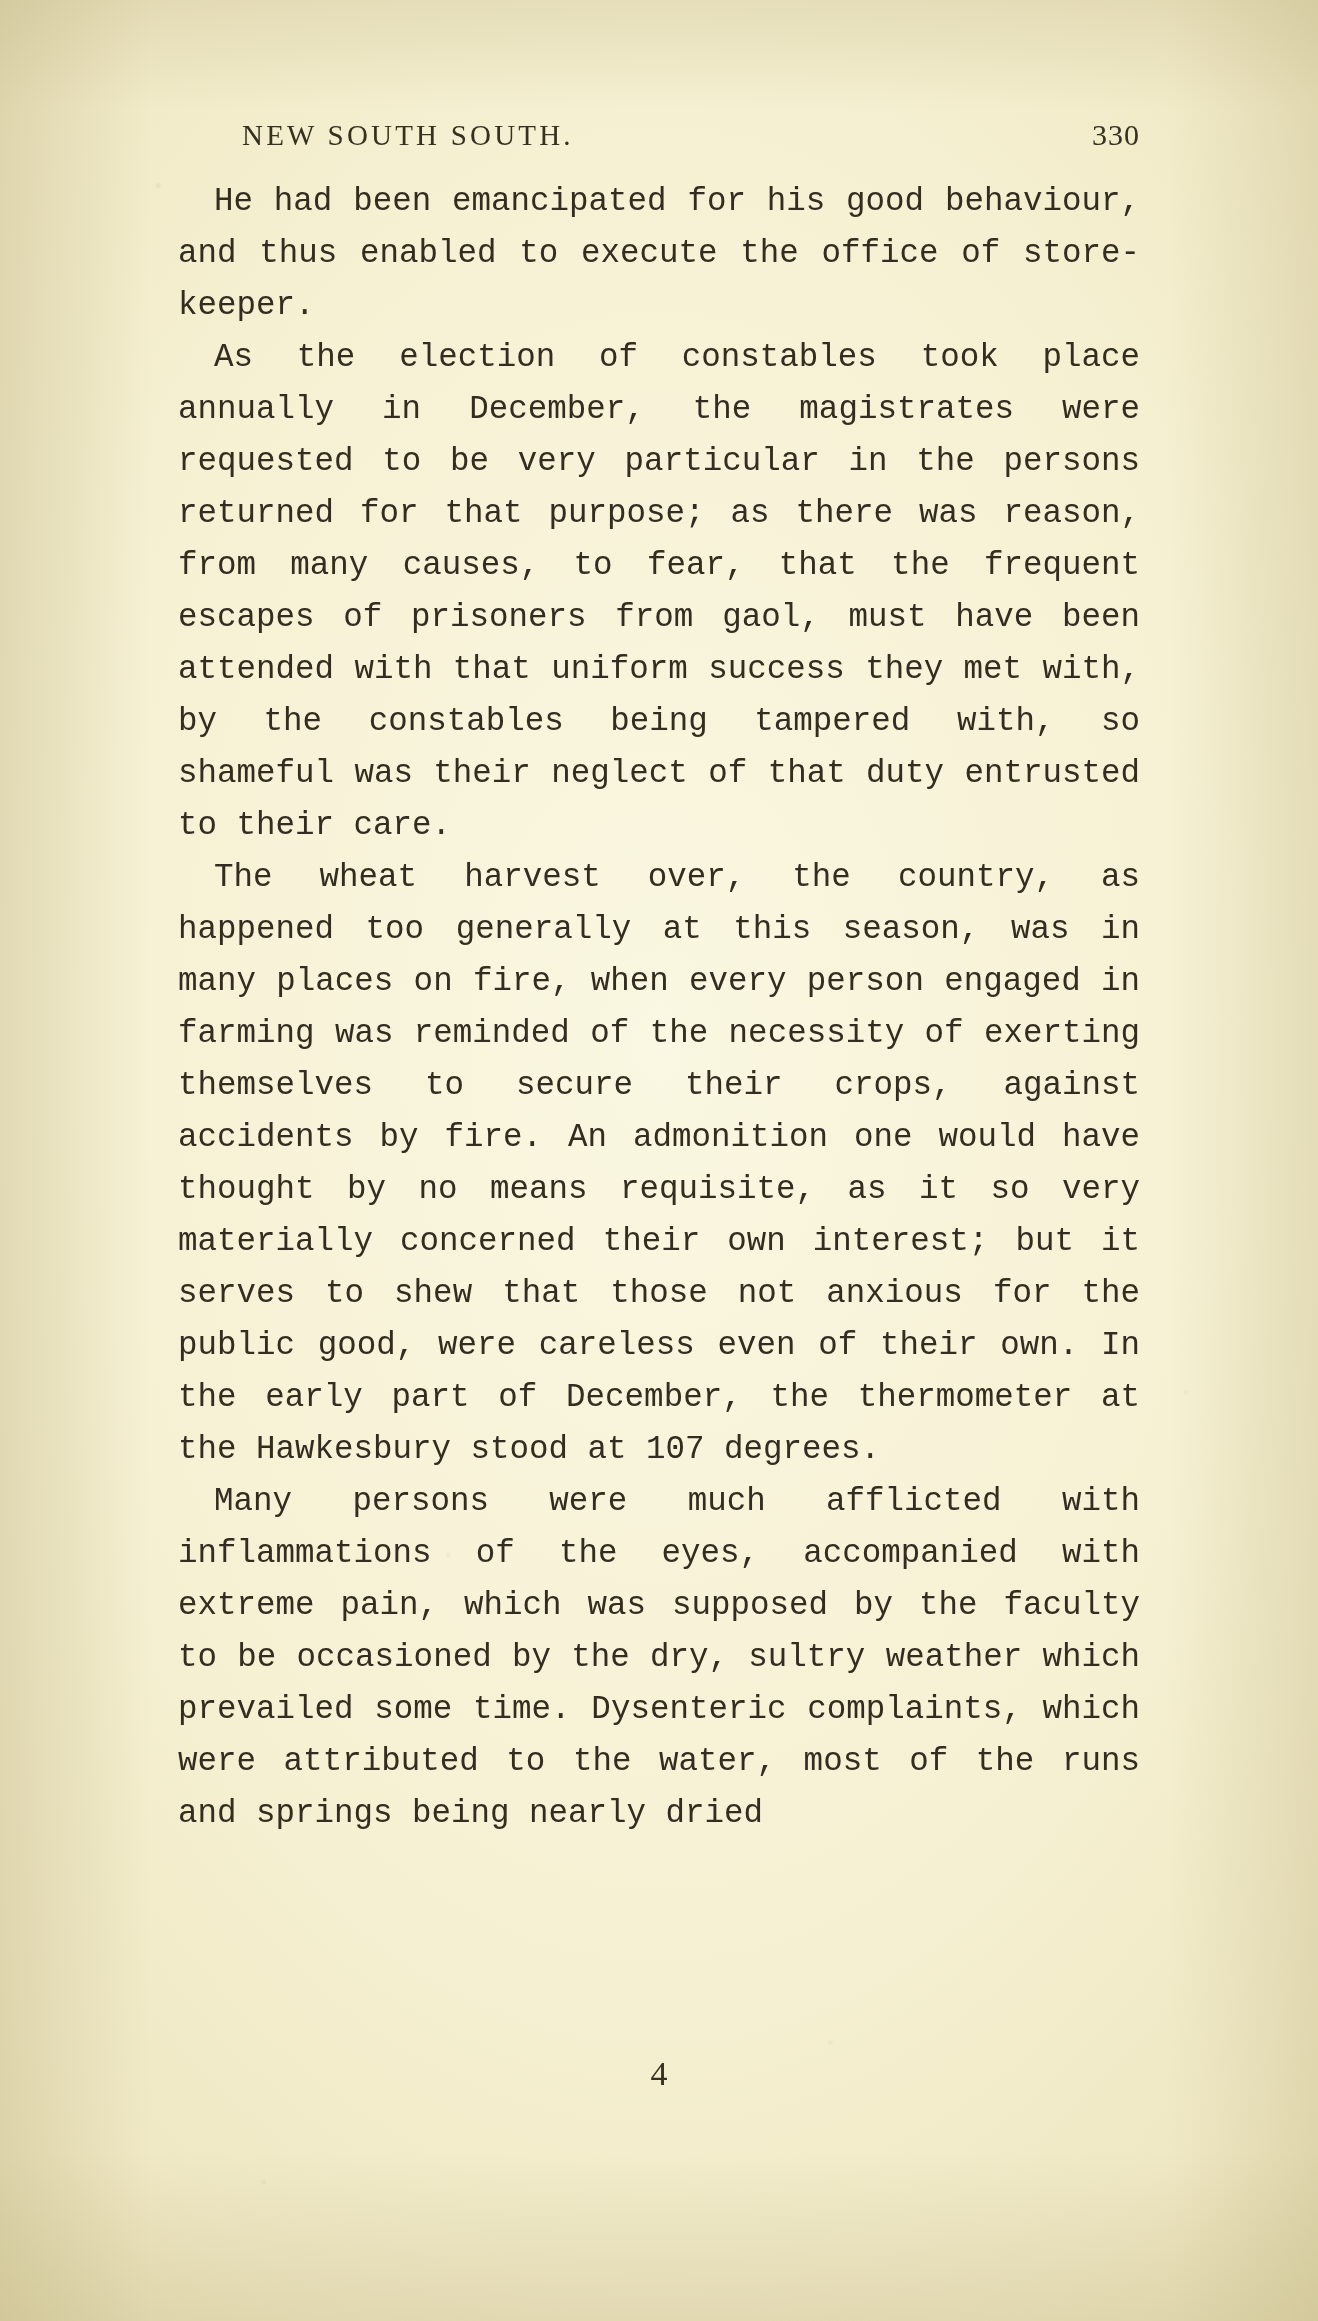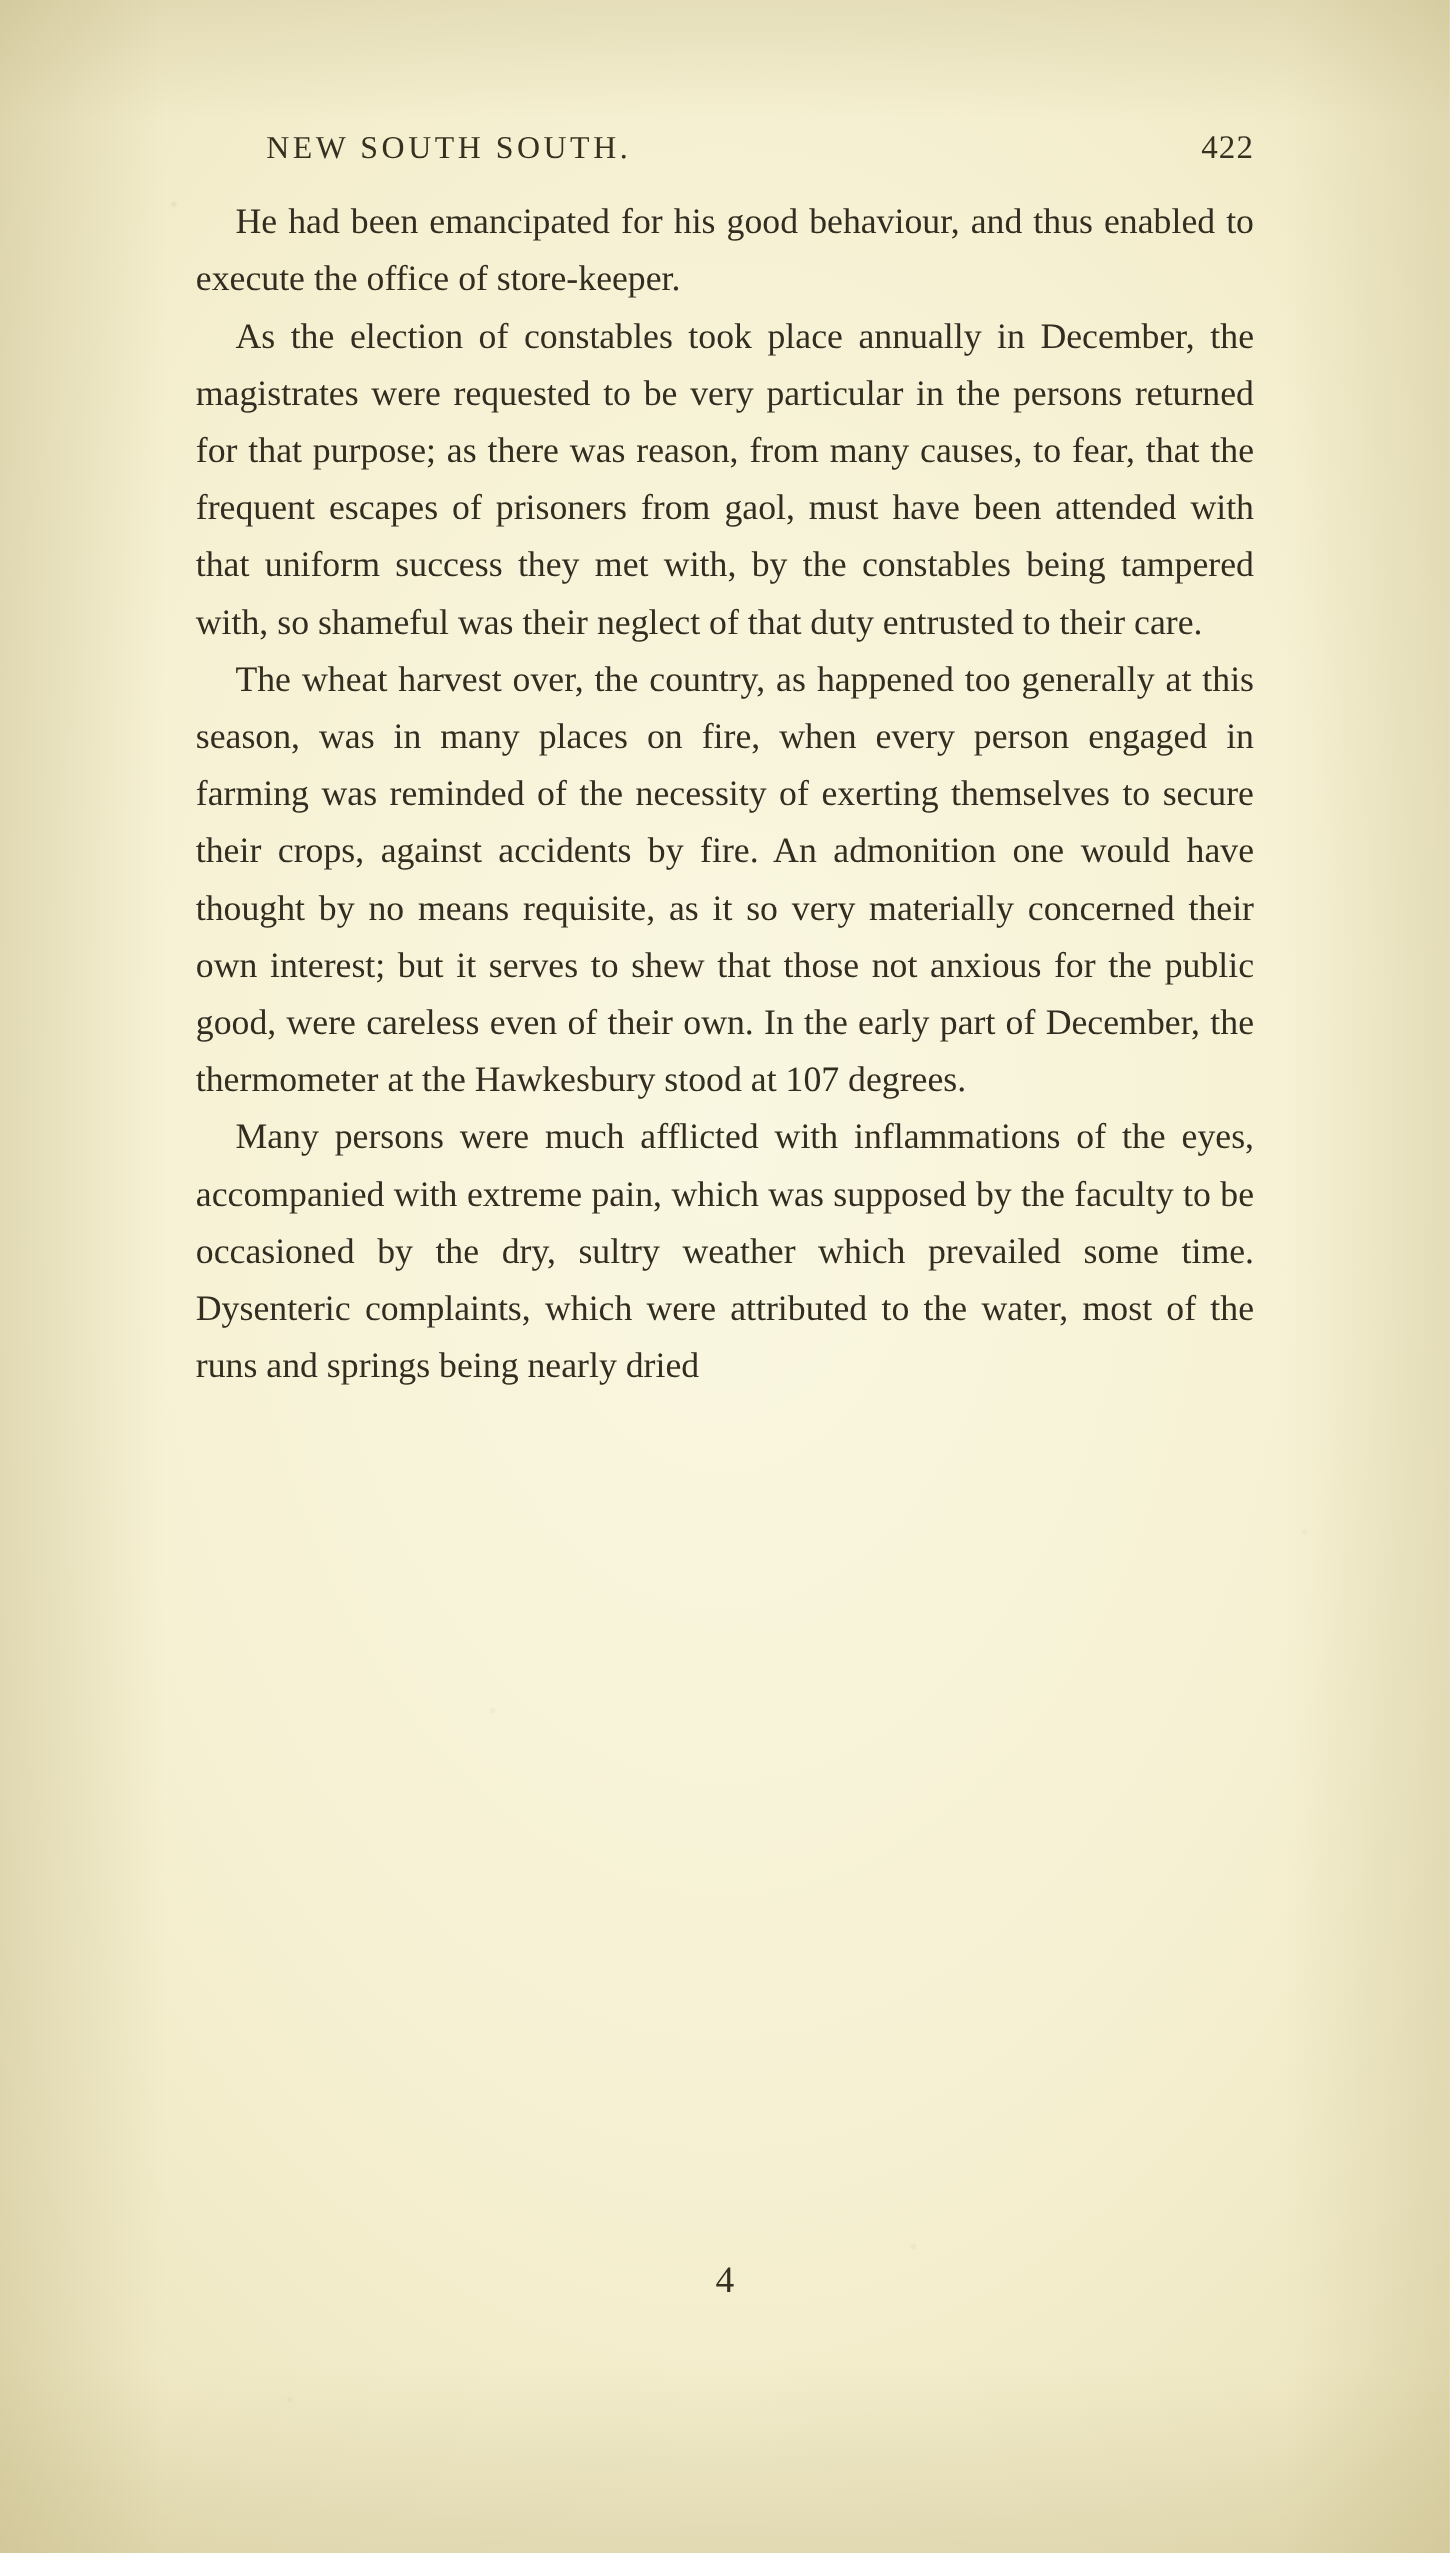--- a/index.html
+++ b/index.html
@@ -67,20 +67,21 @@
     left: 0;
     width: 962px;
     font-size: 32.5px;
     line-height: 52px;
     color: #322d20;
   }
   .body-text p {
     margin: 0;
     text-align: justify;
     text-justify: inter-word;
+    font-family: Liberation Mono, monospace;
   }
   .body-text p.indent {
     text-indent: 36px;
   }
   .signature {
     position: absolute;
     top: 2055px;
     left: 0;
     width: 962px;
     text-align: center;
@@ -120,21 +121,21 @@
   <div class="grain"></div>
   <div class="edge-shade-t"></div>
   <div class="edge-shade-b"></div>
   <div class="edge-shade-l"></div>
   <div class="edge-shade-r"></div>
 
   <div class="content">
 
     <div class="header">
       <div class="running-title">NEW SOUTH SOUTH.</div>
-      <div class="folio">422</div>
+      <div class="folio">330</div>
     </div>
 
     <div class="body-text">
       <p class="indent">He had been emancipated for his good behaviour, and thus enabled to execute the office of store-keeper.</p>
       <p class="indent">As the election of constables took place annually in December, the magistrates were requested to be very particular in the persons returned for that purpose; as there was reason, from many causes, to fear, that the frequent escapes of prisoners from gaol, must have been attended with that uniform success they met with, by the constables being tampered with, so shameful was their neglect of that duty entrusted to their care.</p>
       <p class="indent">The wheat harvest over, the country, as happened too generally at this season, was in many places on fire, when every person engaged in farming was reminded of the necessity of exerting themselves to secure their crops, against accidents by fire. An admonition one would have thought by no means requisite, as it so very materially concerned their own interest; but it serves to shew that those not anxious for the public good, were careless even of their own. In the early part of December, the thermometer at the Hawkesbury stood at 107 degrees.</p>
       <p class="indent">Many persons were much afflicted with inflammations of the eyes, accompanied with extreme pain, which was supposed by the faculty to be occasioned by the dry, sultry weather which prevailed some time. Dysenteric complaints, which were attributed to the water, most of the runs and springs being nearly dried</p>
     </div>
 
     <div class="signature">4</div>

